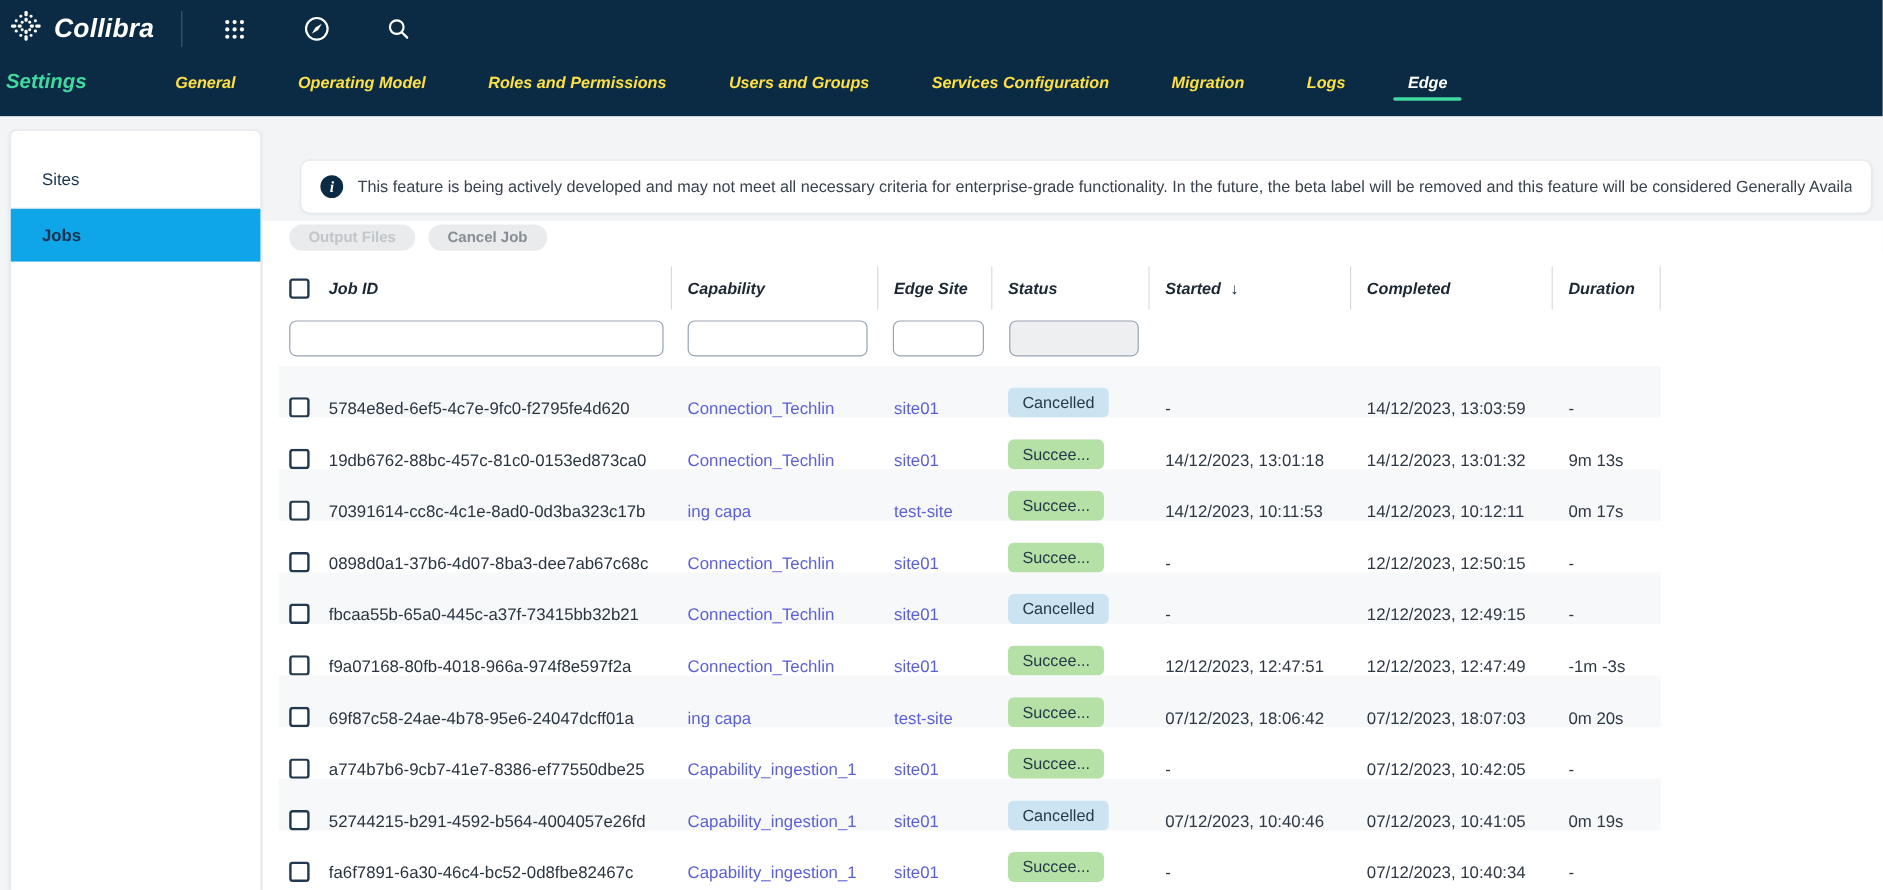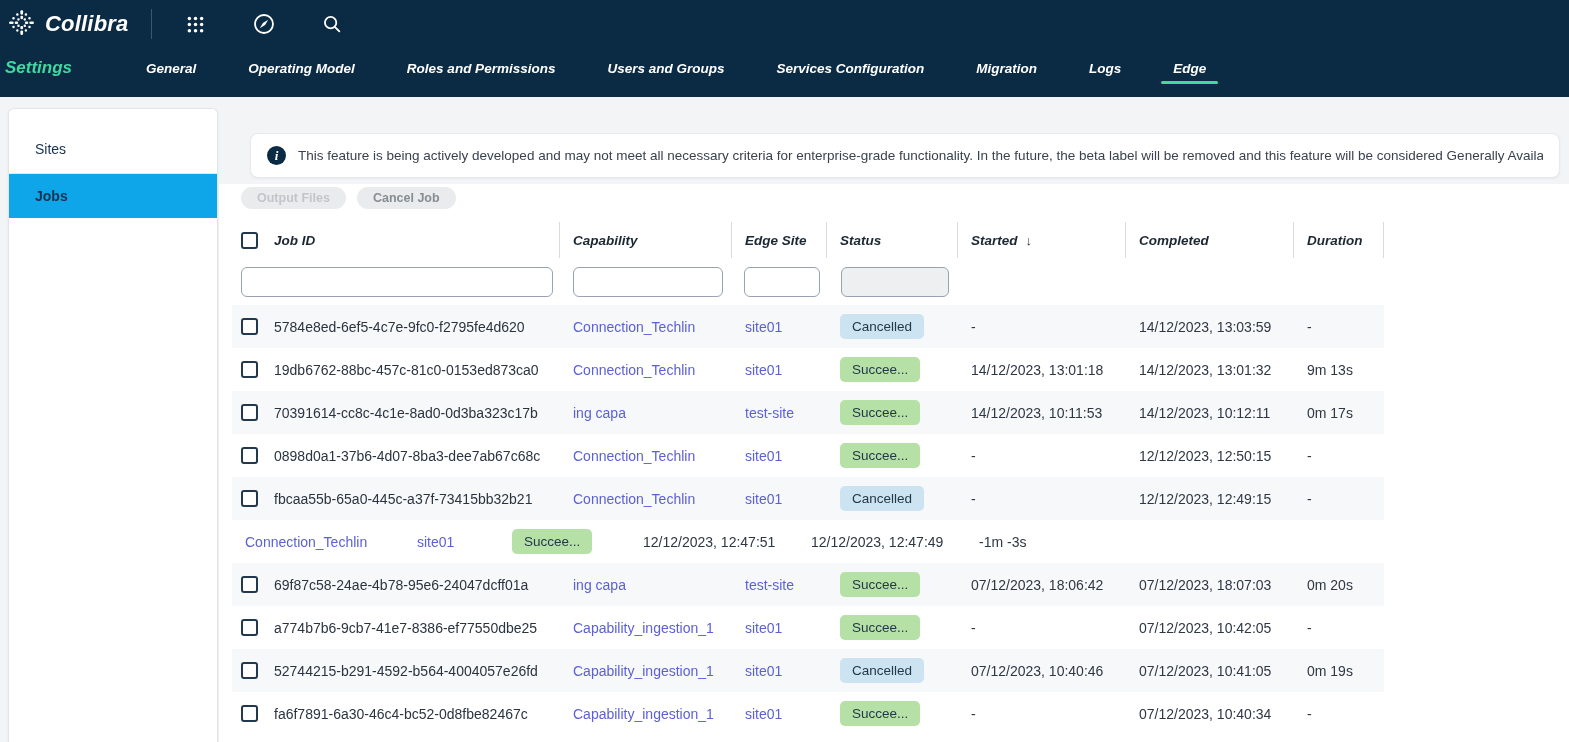--- a/index.html
+++ b/index.html
@@ -11,21 +11,21 @@
   .topbar-row1 { display:flex; align-items:center; height:48px; padding-left:8px; }
   .brand { display:flex; align-items:center; gap:10px; cursor:pointer; }
   .brand-name { color:#ffffff; font-size:22px; font-weight:700; letter-spacing:.2px; }
   .topbar-divider { width:1px; height:30px; background:#3d566d; margin:0 32px 0 22px; }
   .topbar-icons { display:flex; align-items:center; gap:44px; }
   .topbar-icon { width:24px; height:24px; display:flex; align-items:center; justify-content:center; cursor:pointer; }
 
   .topbar-row2 { display:flex; align-items:flex-end; height:42px; padding-left:5px; }
   .settings-label { color:#40d9a0; font-size:17px; font-weight:700; padding:0 0 12px 0; cursor:pointer; }
   .tabs { display:flex; align-items:flex-end; margin-left:48px; }
-  .tab { color:#ffffff; font-size:13.5px; font-weight:700; padding:0 26px 14px 26px; cursor:pointer; position:relative; white-space:nowrap; }
+  .tab { color:#fde047; font-size:13.5px; font-weight:700; padding:0 26px 14px 26px; cursor:pointer; position:relative; white-space:nowrap; }
   .tab.active { color:#ffffff; }
   .tab.active::after { content:""; position:absolute; left:14px; right:14px; bottom:6px; height:3px; border-radius:2px; background:#40d9a0; }
 
   
   .content { position:absolute; left:0; top:97px; width:1569px; height:645px; background:#f2f4f6; }
 
   
   .sidebar { position:absolute; left:8px; top:11px; width:210px; height:634px; background:#ffffff;
              border:1px solid #e3e6e9; border-bottom:none; border-radius:6px 6px 0 0;
              box-shadow:0 1px 3px rgba(20,40,60,.06); padding-top:18px; }
@@ -63,21 +63,21 @@
   .th.c0 { padding-left:9px; gap:16px; }
   .sort-arrow { font-size:13px; color:#1b2733; margin-left:8px; }
 
   .filter-row { height:47px; align-items:center; }
   .filter-cell { display:flex; align-items:center; padding-left:9px; }
   .filter-cell input { height:30px; border:1px solid #97a3b0; border-radius:6px; background:#ffffff;
                        font-family:"Liberation Sans", sans-serif; font-size:13px; padding:0 8px; outline:none; }
   .f-jobid { width:312px; } .f-cap { width:150px; margin-left:4px; } .f-site { width:76px; margin-left:3px; }
   .f-status { width:108px; margin-left:5px; background:#edeff1 !important; }
 
-  .data-row { height:43px; align-items:center; cursor:pointer; }
+  .data-row { height:43px; align-items:flex-end; cursor:pointer; }
   .data-row:nth-child(odd) { background:#f7f8f9; }
   .td { display:flex; align-items:center; padding-left:13px; font-size:14px; color:#2e3744; overflow:hidden; white-space:nowrap; }
   .td.c0 { padding-left:9px; gap:16px; color:#2a3440; }
   .link { color:#5c60d6; cursor:pointer; }
 
   .checkbox { width:17px; height:17px; border:2px solid #22384e; border-radius:3px; background:#ffffff; flex:0 0 auto; cursor:pointer; }
 
   .badge { display:inline-block; padding:5px 12px; border-radius:5px; font-size:13.5px; color:#253847; }
   .badge.succeeded { background:#b5e0a6; }
   .badge.cancelled { background:#cce4f2; }
@@ -339,20 +339,24 @@
               <span>-</span>
             </div>
     <div class="td c5">
               <span>12/12/2023, 12:49:15</span>
             </div>
     <div class="td c6">
               <span>-</span>
             </div>
   </div>
           <div class="tr data-row">
+    <div class="td c0">
+      <span class="checkbox"></span>
+      <span>f9a07168-80fb-4018-966a-974f8e597f2a</span>
+    </div>
     <div class="td c1">
               <span class="link">Connection_Techlin</span>
             </div>
     <div class="td c2">
               <span class="link">site01</span>
             </div>
     <div class="td c3">
               <span class="badge succeeded">Succee...</span>
             </div>
     <div class="td c4">

